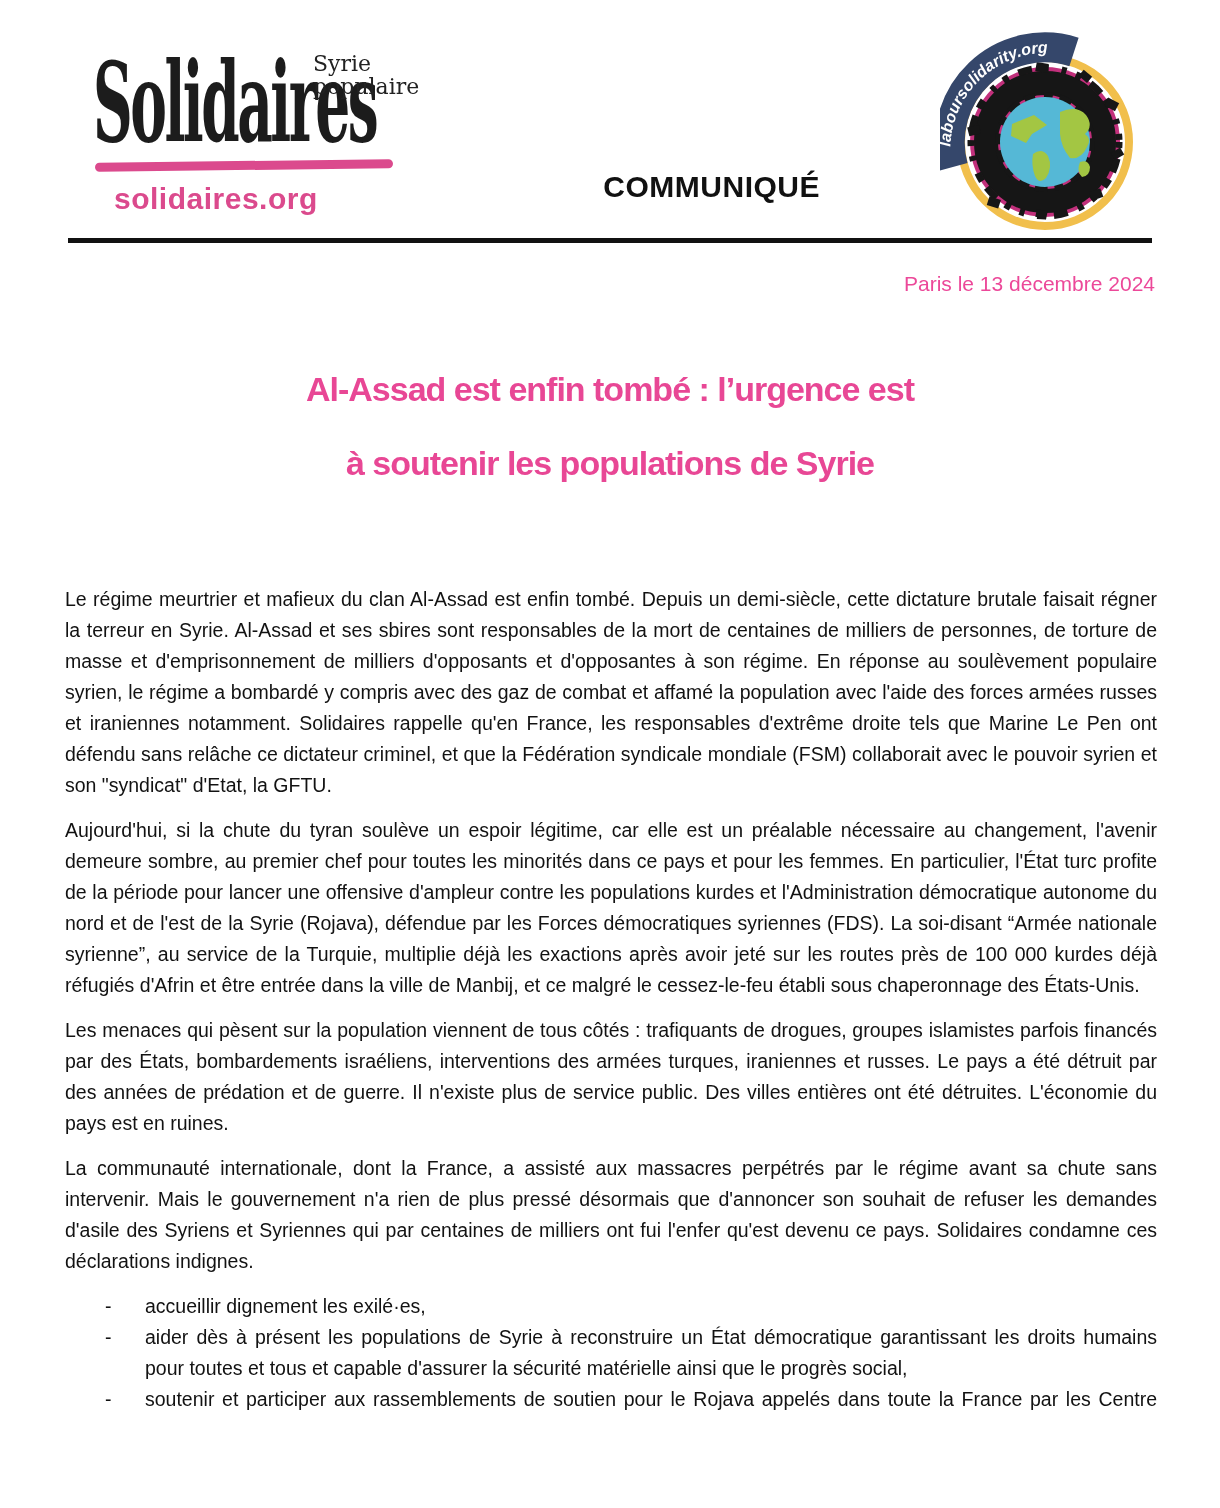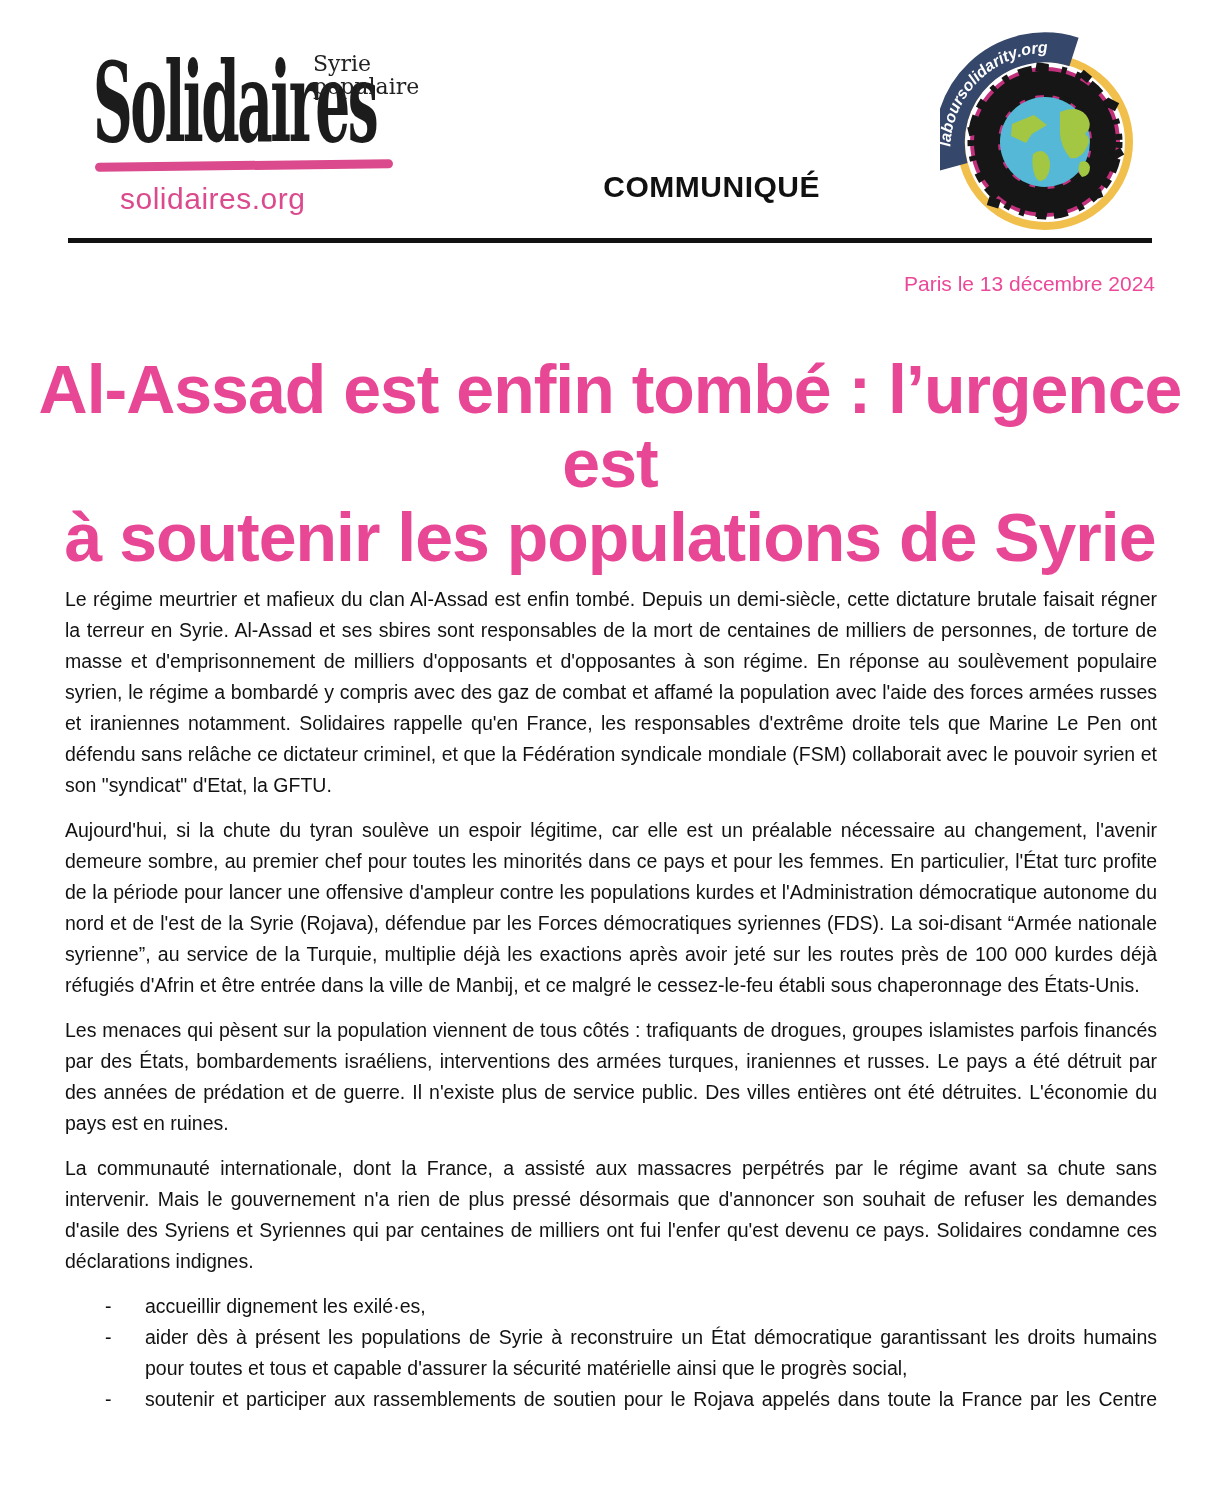--- a/index.html
+++ b/index.html
@@ -17,41 +17,41 @@
   }
   .tagline {
     position:absolute; left:313px; top:52px;
     font-family:"DejaVu Serif", serif; font-size:22px; line-height:23px; color:#222;
   }
   .brush-underline {
     position:absolute; left:95px; top:161px; width:298px; height:9px;
     border-radius:5px; transform:rotate(-0.7deg);
   }
   .website {
-    position:absolute; left:120px; top:182px;
-    font-size:30px; font-weight:normal; letter-spacing:0.5px; text-decoration:none;
+    position:absolute; left:114px; top:182px;
+    font-size:30px; font-weight:bold; letter-spacing:0.5px; text-decoration:none;
   }
   .doc-type {
     position:absolute; left:470px; top:170px; width:350px; text-align:right;
     font-size:30px; font-weight:bold; color:#111; letter-spacing:0.5px;
   }
   .badge { position:absolute; left:940px; top:30px; }
   .rule {
     position:absolute; left:68px; top:238px; width:1084px; height:5px; background:#111;
   }
 
   
   .dateline {
     position:absolute; right:65px; top:272px; font-size:21px; color:#ec4899;
   }
 
   
   .title {
     position:absolute; left:30px; right:30px; top:352px; text-align:center;
-    font-weight:bold; font-size:68px; line-height:74px; letter-spacing:-1px;
+    font-weight:bold; font-size:34px; line-height:74px; letter-spacing:-1px;
   }
 
   
   .body-text {
     position:absolute; left:65px; width:1092px; top:584px;
     font-size:19.5px; line-height:31px; text-align:justify; color:#121212;
   }
   .body-text p { margin:0 0 14px 0; }
   .body-text p.intro { margin:0; }
   .li { display:flex; }

